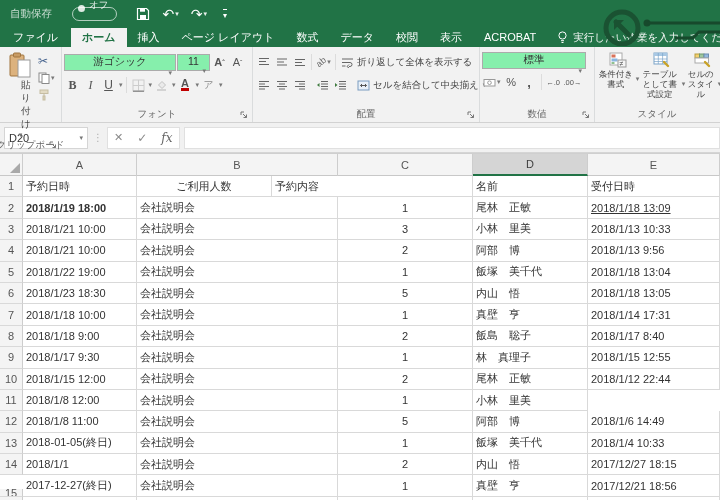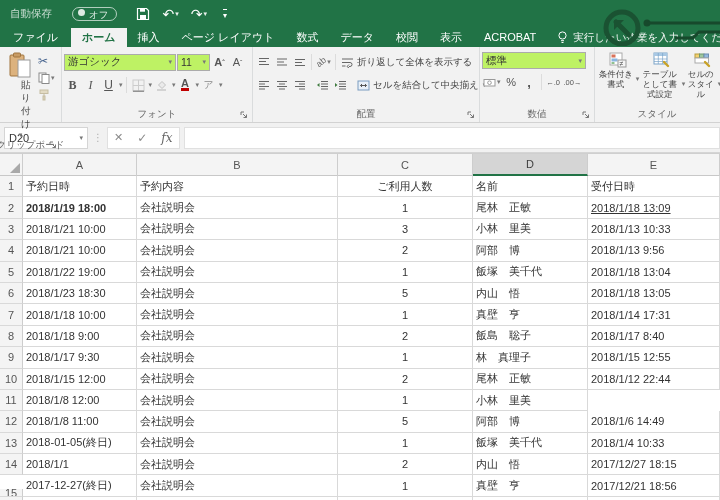--- a/index.html
+++ b/index.html
@@ -3,21 +3,21 @@
 <meta charset="utf-8">
 <style>
   * { margin:0; padding:0; box-sizing:border-box; }
   html,body { width:720px; height:500px; overflow:hidden; }
   body { font-family:"Liberation Sans","DejaVu Sans",sans-serif; font-size:11px; color:#3a3a3a; background:#fff; }
   .app { width:720px; height:500px; display:flex; flex-direction:column; }
 
   
   .titlebar { height:28px; background:#217346; display:flex; align-items:center; padding-left:10px; position:relative; flex:0 0 auto; }
   .autosave-label { color:rgba(255,255,255,.75); font-size:10.5px; margin-right:20px; }
-  .autosave-toggle { display:flex; align-items:flex-start; gap:4px; border:1px solid rgba(255,255,255,.65); border-radius:9px; padding:1px 8px 8px 5px; color:rgba(255,255,255,.85); font-size:9.5px; height:14px; }
+  .autosave-toggle { display:flex; align-items:flex-end; gap:4px; border:1px solid rgba(255,255,255,.65); border-radius:9px; padding:1px 8px 8px 5px; color:rgba(255,255,255,.85); font-size:9.5px; height:14px; }
   .autosave-dot { width:7px; height:7px; border-radius:50%; background:rgba(255,255,255,.85); }
   .qat { display:flex; align-items:center; color:#fff; margin-left:14px; gap:2px; }
   .qat-btn { display:flex; align-items:center; padding:0 5px; height:22px; color:#fff; }
   .qat-caret { font-size:7px; color:rgba(255,255,255,.9); margin-left:1px; }
   .undo-glyph { font-size:14px; line-height:14px; }
   .qat-more { font-size:8px; border-top:1px solid #fff; padding-top:1px; margin-left:4px; }
   .overlay-logo { position:absolute; right:0; top:6px; width:120px; height:40px; pointer-events:none; }
 
   
   .tabbar { height:19px; background:#217346; display:flex; align-items:stretch; flex:0 0 auto; }
@@ -27,21 +27,21 @@
   .tellme { display:flex; align-items:center; gap:5px; color:rgba(255,255,255,.95); padding:0 10px; font-size:10.5px; white-space:nowrap; }
 
   
   .ribbon { height:76px; background:#f2f2f2; border-bottom:1px solid #d2d2d2; display:flex; flex:0 0 auto; }
   .rgroup { display:flex; flex-direction:column; border-right:1px solid #dadcdd; padding:2px 2px 0 2px; position:relative; }
   .rgroup-body { flex:1; display:flex; }
   .rgroup-footer { height:15px; display:flex; align-items:center; justify-content:center; color:#666; font-size:9.5px; position:relative; white-space:nowrap; }
   .launcher { position:absolute; right:2px; bottom:3px; }
   .icon-btn { display:inline-flex; align-items:center; justify-content:center; min-width:17px; height:17px; padding:0 1px; color:#555; }
   .caret { font-size:7px; color:#777; margin-left:1px; }
-  .combo { background:#bef264; border:1px solid #ababab; height:17px; display:flex; align-items:center; padding:0 3px; font-size:10.5px; color:#333; }
+  .combo { background:#86efac; border:1px solid #ababab; height:17px; display:flex; align-items:center; padding:0 3px; font-size:10.5px; color:#333;flex-direction:column; }
   .combo .caret { margin-left:auto; }
   .ribbon-row { display:flex; align-items:center; height:20px; gap:1px; }
 
   .clip-body { display:flex; }
   .paste-btn { width:36px; display:flex; flex-direction:column; align-items:center; justify-content:flex-start; padding-top:3px; }
   .paste-label { font-size:9.5px; color:#444; margin-top:1px;margin-left:19px; }
   .clip-minis { display:flex; flex-direction:column; justify-content:flex-start; gap:2px; padding-top:4px; }
   .mini { display:flex; align-items:center; height:15px; color:#5a6e8f; }
 
   .font-col { display:flex; flex-direction:column; gap:3px; padding-top:3px; }
@@ -426,22 +426,22 @@
     <div class="colhead" style="width: 114px;">A</div>
         <div class="colhead" style="width: 201px;">B</div>
         <div class="colhead" style="width: 135px;">C</div>
         <div class="colhead selected" style="width: 115px;">D</div>
         <div class="colhead" style="width: 132px;">E</div>
       </div>
     <div class="rowwrap">
         <div class="row">
           <div class="cell gutter" style="width: 23px;">1</div>
           <div class="cell" style="width: 114px;">予約日時</div>
+          <div class="cell a-center" style="width: 135px;">ご利用人数</div>
           <div class="cell" style="width: 201px;">予約内容</div>
-          <div class="cell a-center" style="width: 135px;">ご利用人数</div>
           <div class="cell" style="width: 115px;">名前</div>
           <div class="cell" style="width: 132px;">受付日時</div>
         </div>
         <div class="row">
           <div class="cell gutter" style="width: 23px;">2</div>
           <div class="cell" style="width: 114px; font-weight: bold;">2018/1/19 18:00</div>
           <div class="cell" style="width: 201px;">会社説明会</div>
           <div class="cell a-center" style="width: 135px;">1</div>
           <div class="cell" style="width: 115px;">尾林　正敏</div>
           <div class="cell" style="width: 132px; text-decoration: underline;">2018/1/18 13:09</div>

